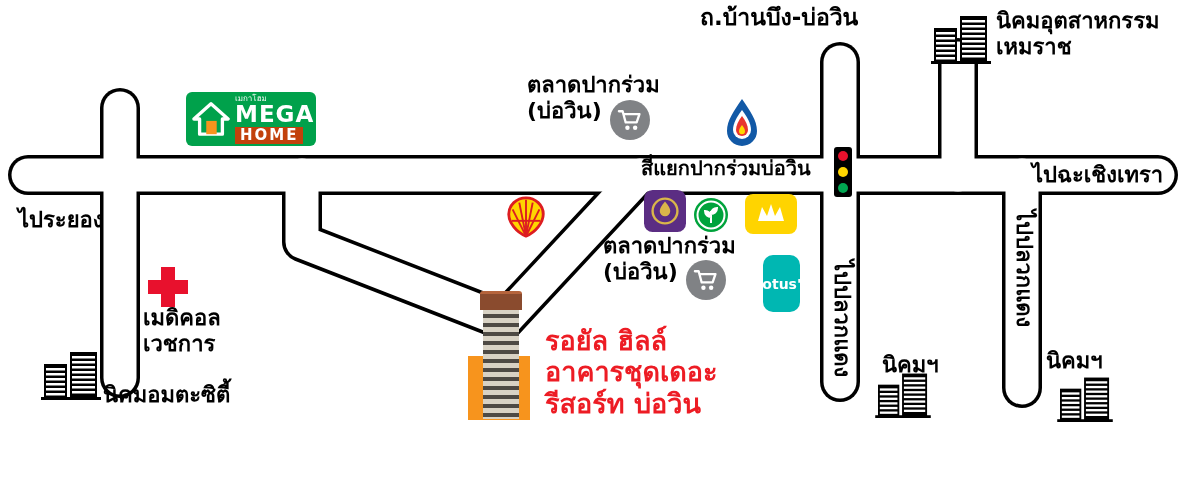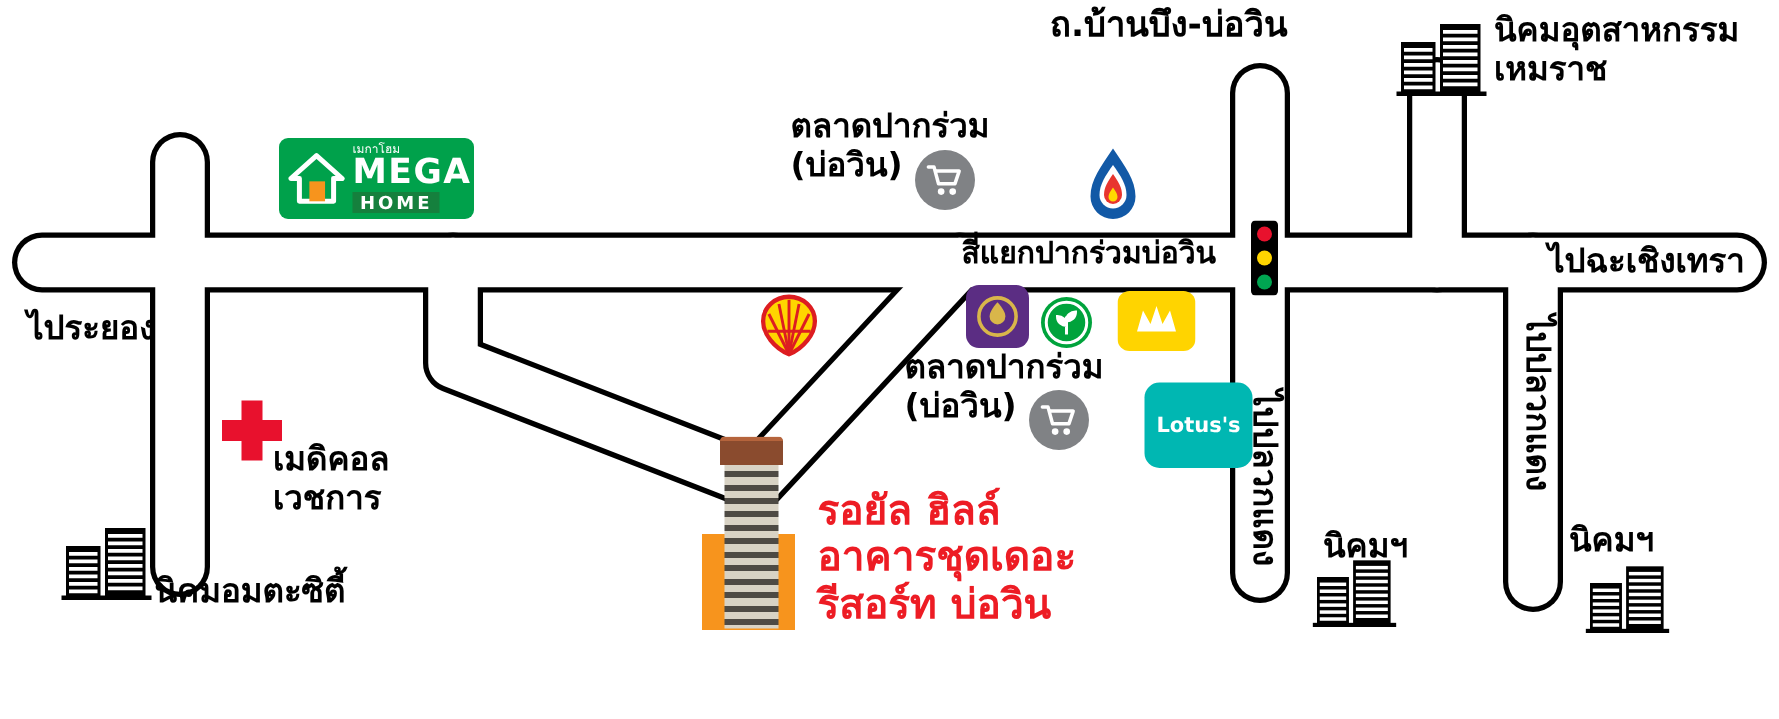--- a/index.html
+++ b/index.html
@@ -10,27 +10,27 @@
   .lbl .ln{display:block;}
   .vert{transform-origin:0 0;transform:rotate(90deg);}
   .roads{position:absolute;left:0;top:0;}
   
   .megahome{position:absolute;left:148px;top:92px;width:130px;height:54px;background:#00a14b;
             border-radius:6px;display:flex;align-items:center;padding:3px 6px;box-sizing:border-box;margin-left:38px;}
   .mh-house{width:38px;height:38px;flex:0 0 auto;}
   .mh-text{display:flex;flex-direction:column;align-items:flex-start;margin-left:5px;line-height:1;}
   .mh-thai{color:#fff;font-size:8px;}
   .mh-mega{color:#fff;font-weight:700;font-size:23px;letter-spacing:1px;}
-  .mh-home{background:#15803d;color:#fff;font-weight:700;font-size:12px;padding:1px 5px;letter-spacing:2px;margin-top:1px;}
+  .mh-home{background:#c2410c;color:#fff;font-weight:700;font-size:15px;padding:1px 5px;letter-spacing:2px;margin-top:1px;}
   
   .cart{position:absolute;width:40px;height:40px;border-radius:50%;background:#808285;
         display:flex;align-items:center;justify-content:center;}
   .cart svg{width:28px;height:28px;}
   
-  .lotus{position:absolute;left:763px;top:255px;width:72px;height:57px;background:#00b7b2;border-radius:10px;
+  .lotus{position:absolute;left:763px;top:255px;width:37px;height:57px;background:#00b7b2;border-radius:10px;
          display:flex;align-items:center;justify-content:center;color:#fff;font-weight:700;font-size:14px;}
   
   .condo-box{position:absolute;left:468px;top:356px;width:62px;height:64px;background:#f7941d;}
   .condo-tower{position:absolute;left:483px;top:305px;width:36px;height:114px;
                background:repeating-linear-gradient(180deg,#4e4a44 0 4px,#d8d2c4 4px 9px);}
   .condo-roof{position:absolute;left:480px;top:291px;width:42px;height:16px;background:#8a4b2e;
               border-top:3px solid #b5643c;border-radius:3px 3px 0 0;}
   .dest{position:absolute;left:545px;top:325px;color:#ed1c24;font-weight:700;font-size:27px;line-height:1.16;}
   .dest .ln{display:block;}
 </style>
@@ -202,21 +202,21 @@
   <div class="lotus">
     <span>Lotus's</span>
   </div>
 
   <div class="lbl vert" style="left:855px;top:260px;">ไปปลวกแดง</div>
   <div class="lbl vert" style="left:1037px;top:210px;">ไปปลวกแดง</div>
 
   <svg class="abs" style="left:146px;top:265px;" width="44" height="44">
       <use href="#sym-cross"></use>
     </svg>
-  <div class="lbl" style="left:143px;top:294px;margin-left:39px;">
+  <div class="lbl" style="left:143px;top:305px;">
     <span class="ln">เมดิคอล</span>
     <span class="ln">เวชการ</span>
   </div>
 
   <svg class="abs" style="left:40px;top:346px;" width="62" height="54">
       <use href="#sym-factory"></use>
     </svg>
   <div class="lbl" style="left:103px;top:382px;">นิคมอมตะซิตี้</div>
 
   <div class="lbl" style="left:882px;top:352px;">นิคมฯ</div>

